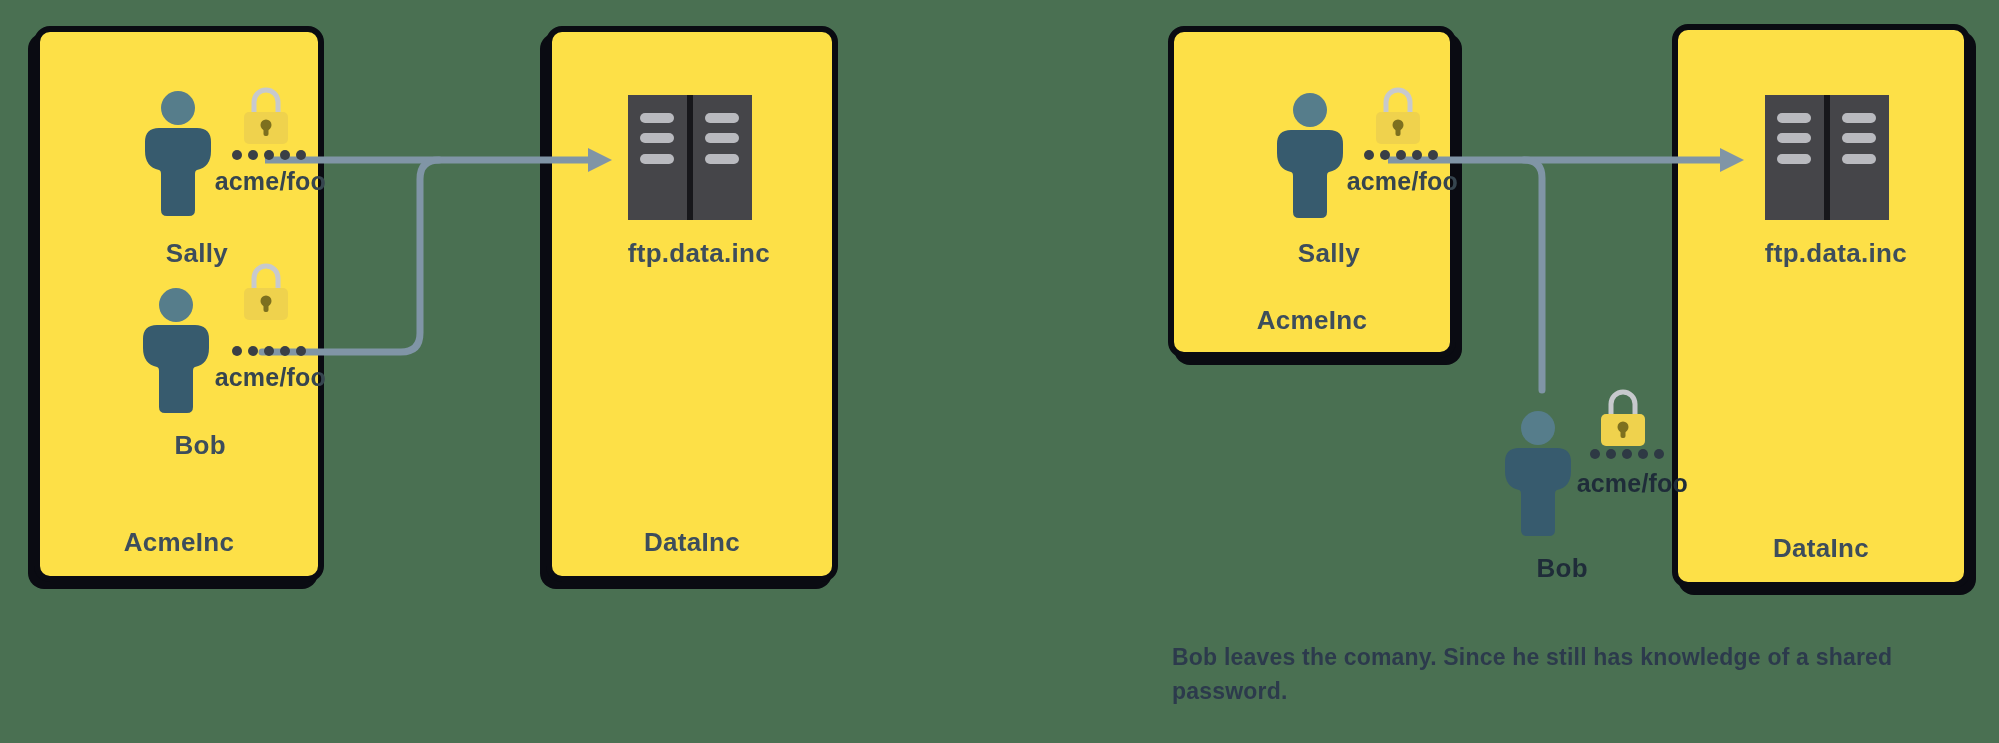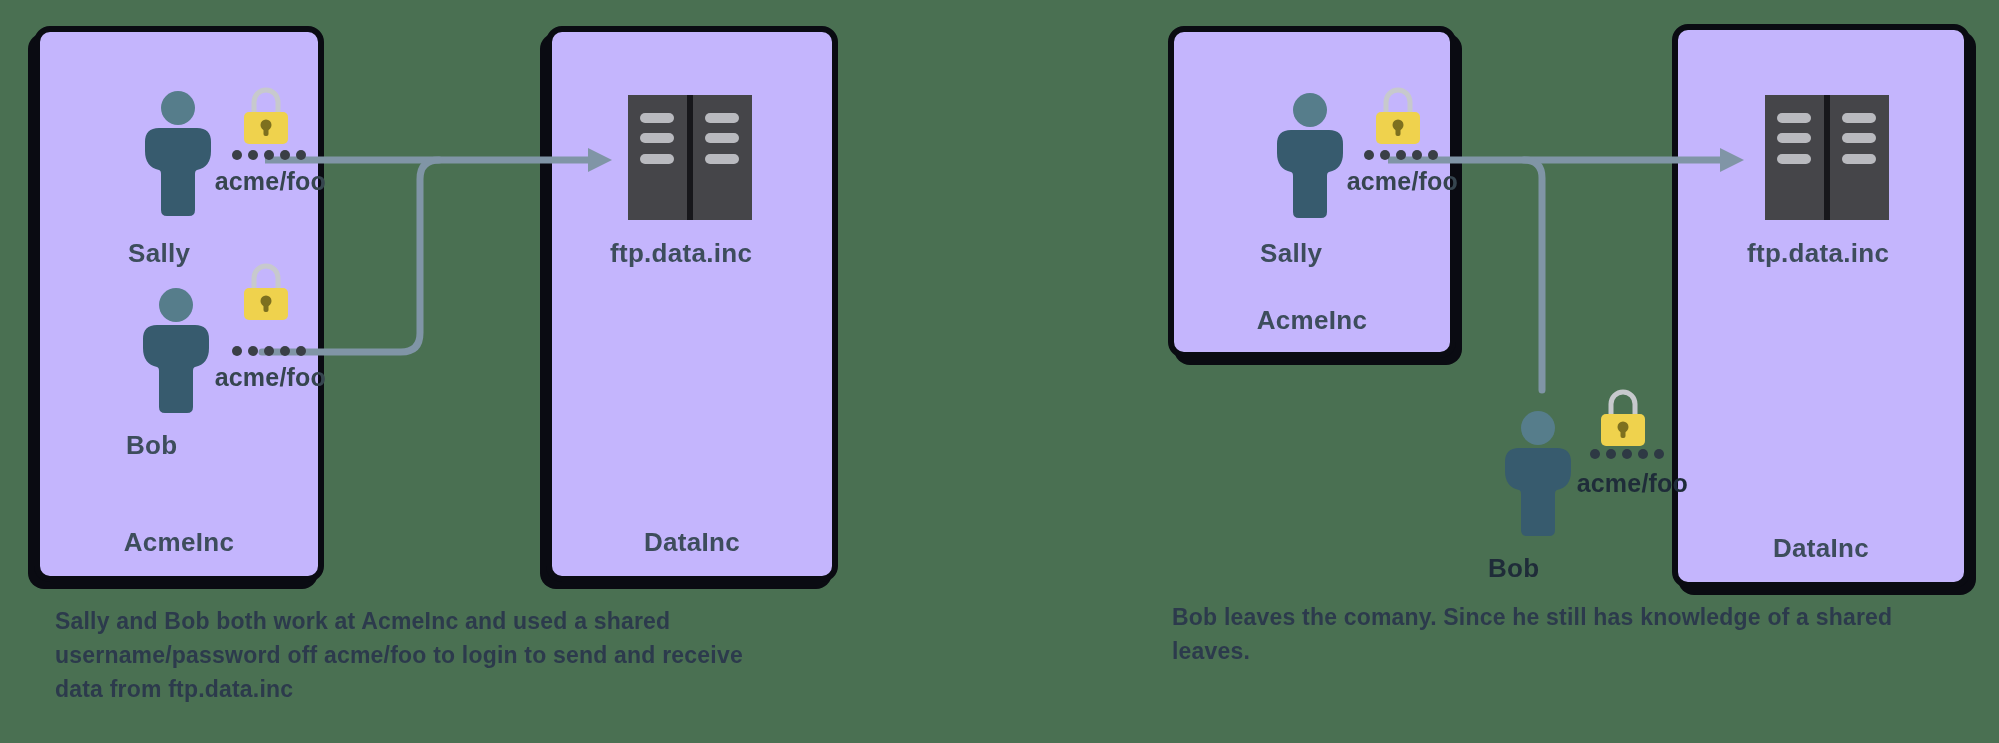--- a/index.html
+++ b/index.html
@@ -5,37 +5,37 @@
   html,body{margin:0;padding:0;}
   #canvas{
     position:relative;
     width:1999px;height:743px;
     background:#4A7052;
     overflow:hidden;
     font-family:"Liberation Sans",sans-serif;
   }
   .panel{
     position:absolute;
-    background:#c4b5fd;
+    background:#fde047;
     border:6px solid #0A0B12;
     border-radius:16px;
     z-index:1;
   }
   .panel.shadow-left{box-shadow:-6px 7px 0 0 #0A0B12;}
   .panel.shadow-right{box-shadow:6px 7px 0 0 #0A0B12;}
   .panel-label{
     position:absolute;left:0;right:0;
     text-align:center;
     font-size:26px;font-weight:600;color:#3D4D5C;
     letter-spacing:.3px;
   }
   .abs{position:absolute;z-index:3;}
   .name-label{
     position:absolute;z-index:3;
-    text-align:left;
+    text-align:right;
     font-size:26px;font-weight:600;color:#3D4D5C;
     letter-spacing:.3px;
   }
   .name-label.on-green{color:#1F2C39;}
   .cred-label{
     position:absolute;z-index:3;
     text-align:right;
     font-size:25px;font-weight:600;color:#36454F;
     letter-spacing:.2px;
   }
@@ -131,25 +131,20 @@
     <rect x="65" y="0" width="59" height="125" fill="#454549"></rect>
     <rect x="12" y="18" width="34" height="10" rx="5" fill="#B9BABF"></rect>
     <rect x="12" y="38" width="34" height="10" rx="5" fill="#B9BABF"></rect>
     <rect x="12" y="59" width="34" height="10" rx="5" fill="#B9BABF"></rect>
     <rect x="77" y="18" width="34" height="10" rx="5" fill="#B9BABF"></rect>
     <rect x="77" y="38" width="34" height="10" rx="5" fill="#B9BABF"></rect>
     <rect x="77" y="59" width="34" height="10" rx="5" fill="#B9BABF"></rect>
   </svg>
   <div class="name-label" style="left:610px;top:238px;width:160px;">ftp.data.inc</div>
 
-  <div class="caption" style="left:55px;top:604px;">
-    <div>Sally and Bob both work at AcmeInc and used a shared</div>
-    <div>username/password off acme/foo to login to send and receive</div>
-    <div>data from ftp.data.inc</div>
-  </div>
 
   <div class="panel shadow-right" style="left:1168px;top:26px;width:276px;height:320px;">
     <div class="panel-label" style="bottom:16px;">AcmeInc</div>
   </div>
 
   <div class="panel shadow-right" style="left:1672px;top:24px;width:286px;height:552px;">
     <div class="panel-label" style="bottom:18px;">DataInc</div>
   </div>
 
   <svg class="abs" style="left:1277px;top:93px;" width="66" height="125" viewBox="0 0 66 125">
@@ -200,18 +195,18 @@
     <rect x="65" y="0" width="59" height="125" fill="#454549"></rect>
     <rect x="12" y="18" width="34" height="10" rx="5" fill="#B9BABF"></rect>
     <rect x="12" y="38" width="34" height="10" rx="5" fill="#B9BABF"></rect>
     <rect x="12" y="59" width="34" height="10" rx="5" fill="#B9BABF"></rect>
     <rect x="77" y="18" width="34" height="10" rx="5" fill="#B9BABF"></rect>
     <rect x="77" y="38" width="34" height="10" rx="5" fill="#B9BABF"></rect>
     <rect x="77" y="59" width="34" height="10" rx="5" fill="#B9BABF"></rect>
   </svg>
   <div class="name-label" style="left:1747px;top:238px;width:160px;">ftp.data.inc</div>
 
-  <div class="caption" style="left:1172px;top:600px;">
+  <div class="caption" style="left:1172px;top:640px;">
     <div>Bob leaves the comany. Since he still has knowledge of a shared</div>
-    <div>leaves.</div>
+    <div>password.</div>
   </div>
 
 </div>
 
 </body></html>

